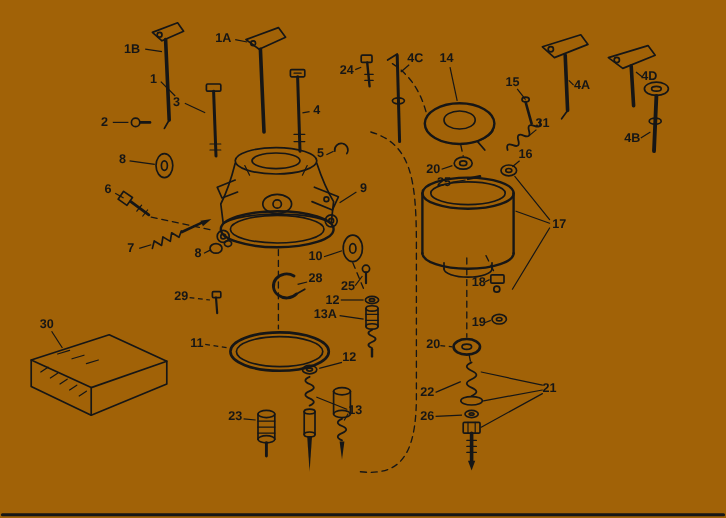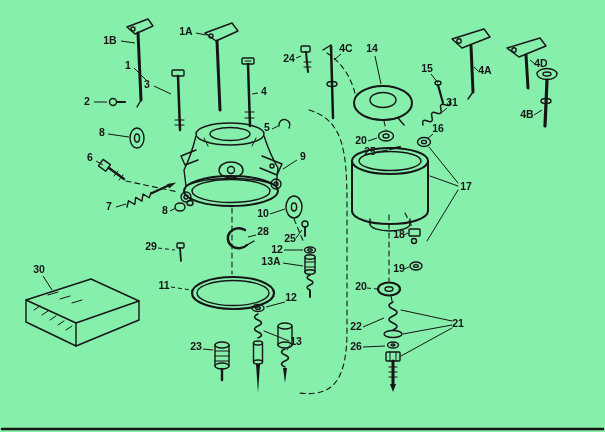--- a/index.html
+++ b/index.html
@@ -1,17 +1,17 @@
 <!DOCTYPE html>
 <html><head>
 <meta charset="utf-8">
 <style>
   html,body{margin:0;padding:0;background:#ffffff;}
   .page{
-    width:605px;height:432px;position:relative;background:#86efac;overflow:hidden;
+    width:605px;height:432px;position:relative;background:#a16207;overflow:hidden;
     font-family:"Liberation Sans", sans-serif;
   }
   svg{display:block;}
   .part-label{
     font-family:"Liberation Sans", sans-serif;
     font-size:10.5px;
     font-weight:bold;
     fill:#161616;
   }
   .leader{stroke:#161616;stroke-width:1;}

